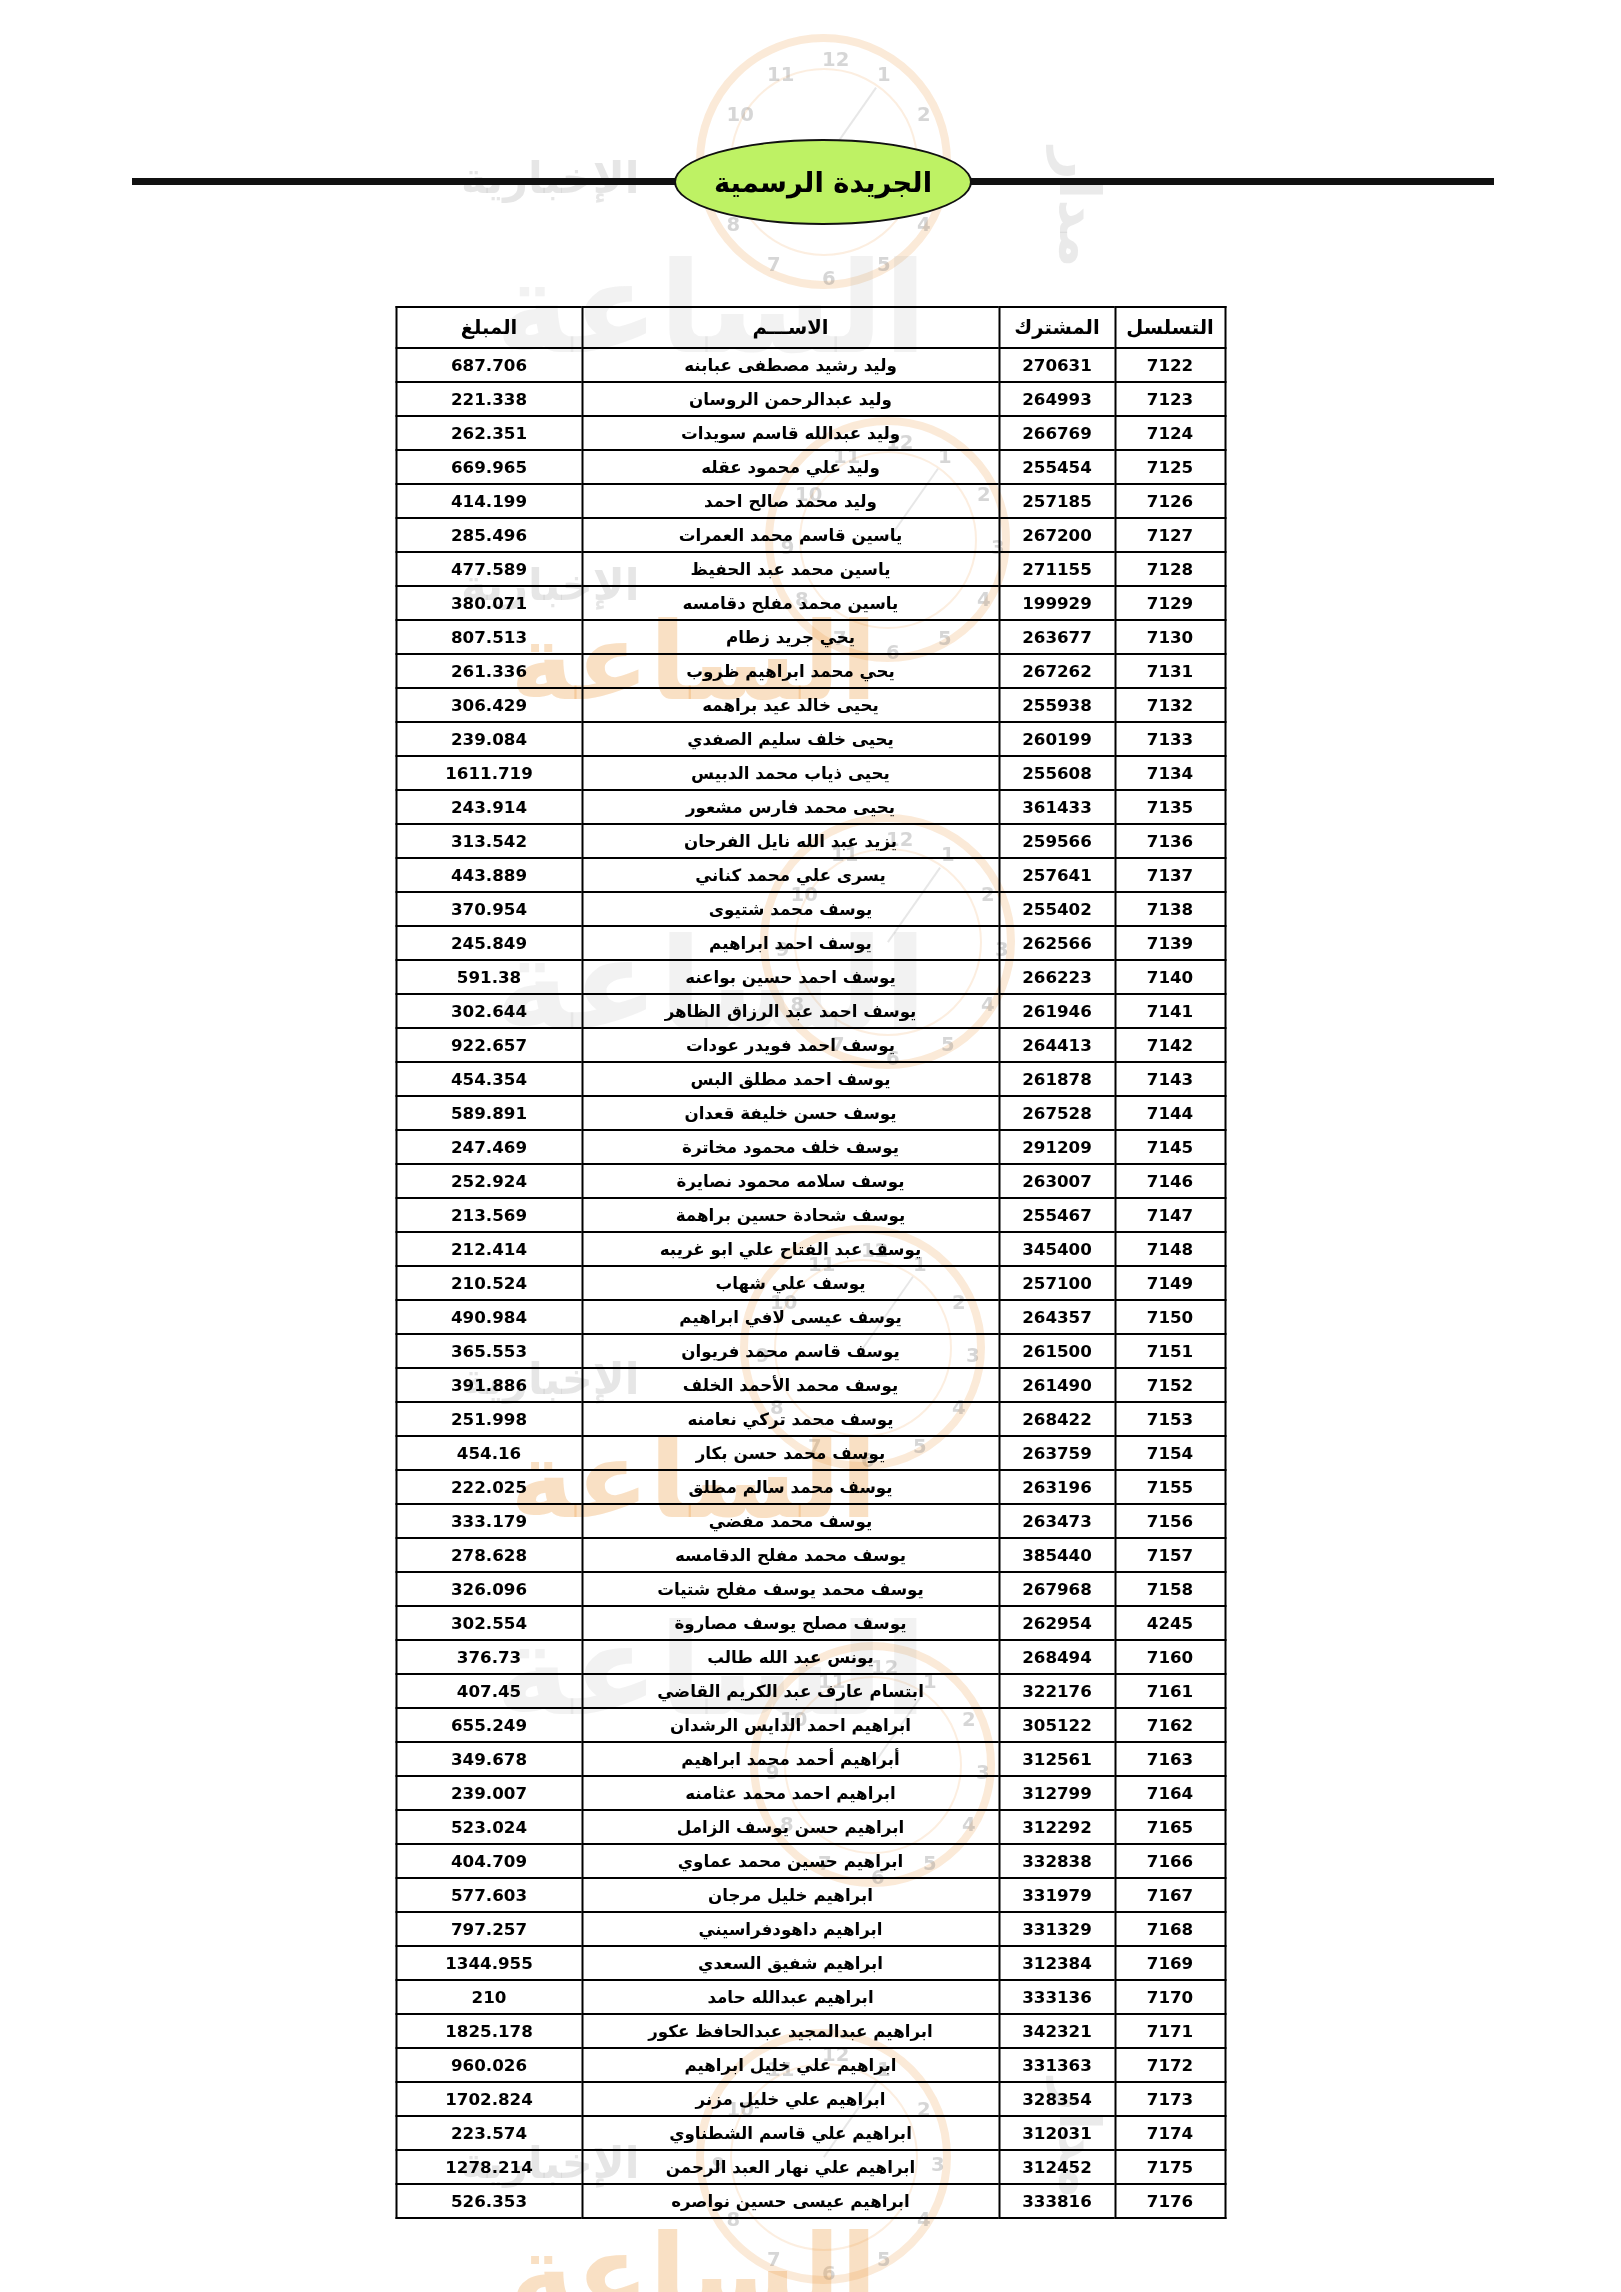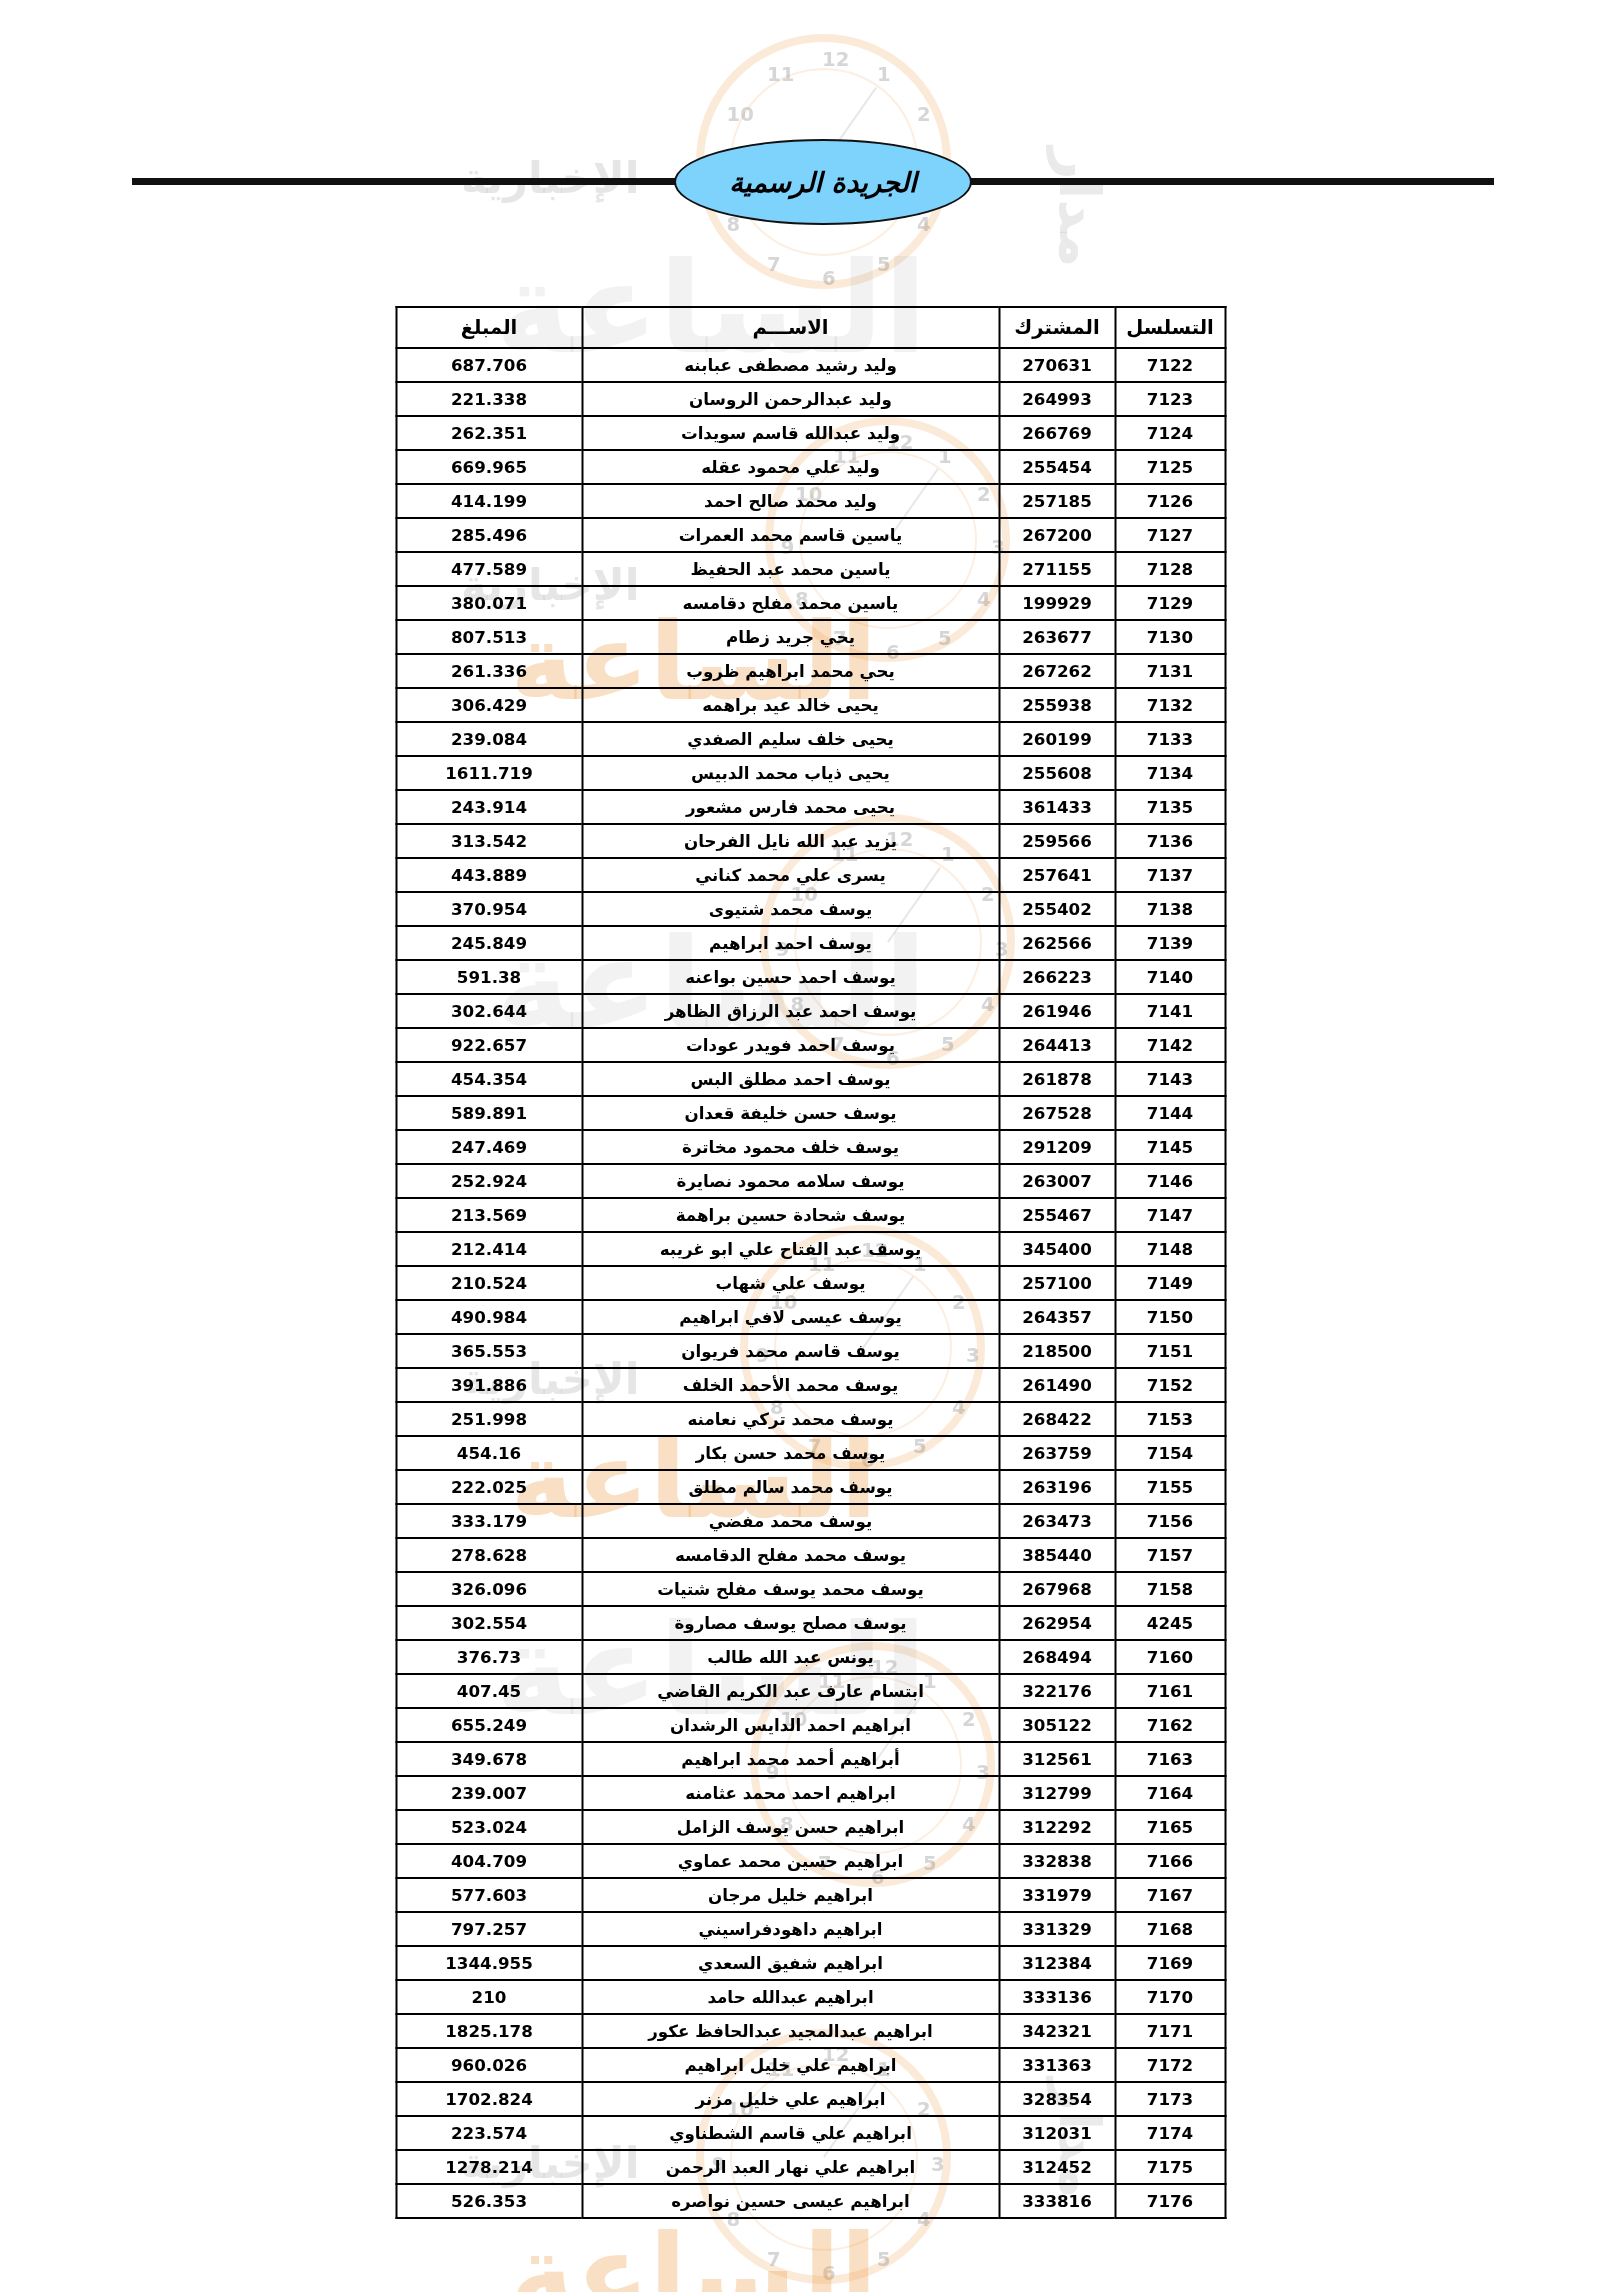--- a/index.html
+++ b/index.html
@@ -61,27 +61,26 @@
   .banner-rule{
     position:absolute;
     left:132px;right:127px;top:178px;height:6.9px;
     background:#111;
     z-index:1;
   }
   .banner-ellipse{
     position:absolute;
     left:674px;top:139px;
     width:298px;height:86px;
-    background:#7dd3fc;
+    background:#bef264;
     border:2.9px solid #111;
     border-radius:50%;
     display:flex;align-items:center;justify-content:center;
     z-index:2;
     box-sizing:border-box;
-    font-style:italic;
   }
   .banner-title{font-size:27.4px;font-weight:bold;}
   
   table.gazette{
     position:absolute;
     top:306px;left:50%;
     transform:translateX(-50%);
     border-collapse:collapse;
     table-layout:fixed;
     width:828px;
@@ -410,21 +409,21 @@
     <td>210.524</td>
   </tr>
         <tr>
     <td>7150</td>
     <td>264357</td>
     <td>يوسف عيسى لافي ابراهيم</td>
     <td>490.984</td>
   </tr>
         <tr>
     <td>7151</td>
-    <td>218500</td>
+    <td>261500</td>
     <td>يوسف قاسم محمد فريوان</td>
     <td>365.553</td>
   </tr>
         <tr>
     <td>7152</td>
     <td>261490</td>
     <td>يوسف محمد الأحمد الخلف</td>
     <td>391.886</td>
   </tr>
         <tr>

